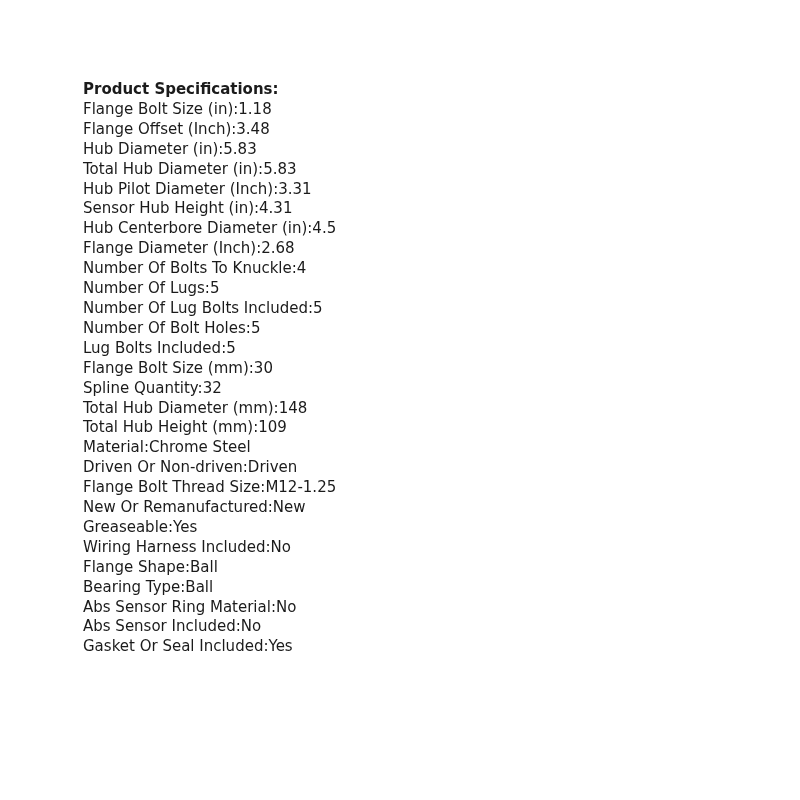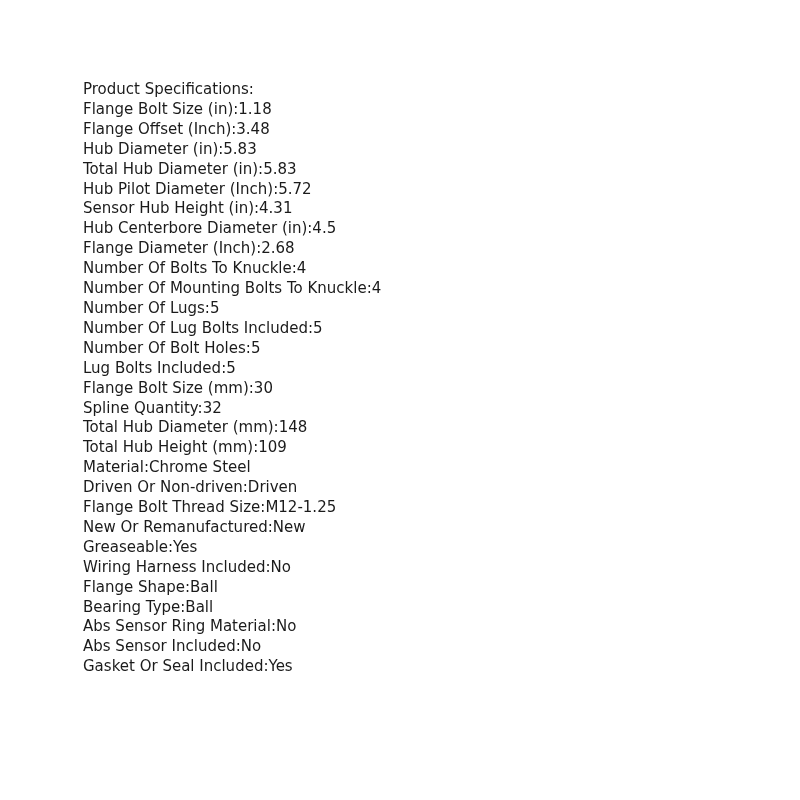--- a/index.html
+++ b/index.html
@@ -18,46 +18,45 @@
     position: absolute;
     left: 83px;
     top: 80px;
     width: 650px;
     color: #1b1b1b;
     font-size: 15px;
     line-height: 19.9px;
     letter-spacing: 0;
   }
   .spec-title {
-    font-weight: 400;
+    font-weight: 700;
     white-space: nowrap;
   }
   .spec-row {
     white-space: nowrap;
   }
   .spec-label, .spec-separator, .spec-value {
     display: inline;
   }
 </style>
 </head>
 <body style="background: rgb(255, 255, 255);">
 
 <div class="spec-block" style="color: rgb(27, 27, 27);">
   <div class="spec-title">Product Specifications:</div>
   <div>
       <div class="spec-row"><span class="spec-label">Flange Bolt Size (in)</span><span class="spec-separator">:</span><span class="spec-value">1.18</span></div>
       <div class="spec-row"><span class="spec-label">Flange Offset (Inch)</span><span class="spec-separator">:</span><span class="spec-value">3.48</span></div>
       <div class="spec-row"><span class="spec-label">Hub Diameter (in)</span><span class="spec-separator">:</span><span class="spec-value">5.83</span></div>
       <div class="spec-row"><span class="spec-label">Total Hub Diameter (in)</span><span class="spec-separator">:</span><span class="spec-value">5.83</span></div>
-      <div class="spec-row"><span class="spec-label">Hub Pilot Diameter (Inch)</span><span class="spec-separator">:</span><span class="spec-value">5.72</span></div>
+      <div class="spec-row"><span class="spec-label">Hub Pilot Diameter (Inch)</span><span class="spec-separator">:</span><span class="spec-value">3.31</span></div>
       <div class="spec-row"><span class="spec-label">Sensor Hub Height (in)</span><span class="spec-separator">:</span><span class="spec-value">4.31</span></div>
       <div class="spec-row"><span class="spec-label">Hub Centerbore Diameter (in)</span><span class="spec-separator">:</span><span class="spec-value">4.5</span></div>
       <div class="spec-row"><span class="spec-label">Flange Diameter (Inch)</span><span class="spec-separator">:</span><span class="spec-value">2.68</span></div>
       <div class="spec-row"><span class="spec-label">Number Of Bolts To Knuckle</span><span class="spec-separator">:</span><span class="spec-value">4</span></div>
-      <div class="spec-row"><span class="spec-label">Number Of Mounting Bolts To Knuckle</span><span class="spec-separator">:</span><span class="spec-value">4</span></div>
       <div class="spec-row"><span class="spec-label">Number Of Lugs</span><span class="spec-separator">:</span><span class="spec-value">5</span></div>
       <div class="spec-row"><span class="spec-label">Number Of Lug Bolts Included</span><span class="spec-separator">:</span><span class="spec-value">5</span></div>
       <div class="spec-row"><span class="spec-label">Number Of Bolt Holes</span><span class="spec-separator">:</span><span class="spec-value">5</span></div>
       <div class="spec-row"><span class="spec-label">Lug Bolts Included</span><span class="spec-separator">:</span><span class="spec-value">5</span></div>
       <div class="spec-row"><span class="spec-label">Flange Bolt Size (mm)</span><span class="spec-separator">:</span><span class="spec-value">30</span></div>
       <div class="spec-row"><span class="spec-label">Spline Quantity</span><span class="spec-separator">:</span><span class="spec-value">32</span></div>
       <div class="spec-row"><span class="spec-label">Total Hub Diameter (mm)</span><span class="spec-separator">:</span><span class="spec-value">148</span></div>
       <div class="spec-row"><span class="spec-label">Total Hub Height (mm)</span><span class="spec-separator">:</span><span class="spec-value">109</span></div>
       <div class="spec-row"><span class="spec-label">Material</span><span class="spec-separator">:</span><span class="spec-value">Chrome Steel</span></div>
       <div class="spec-row"><span class="spec-label">Driven Or Non-driven</span><span class="spec-separator">:</span><span class="spec-value">Driven</span></div>

